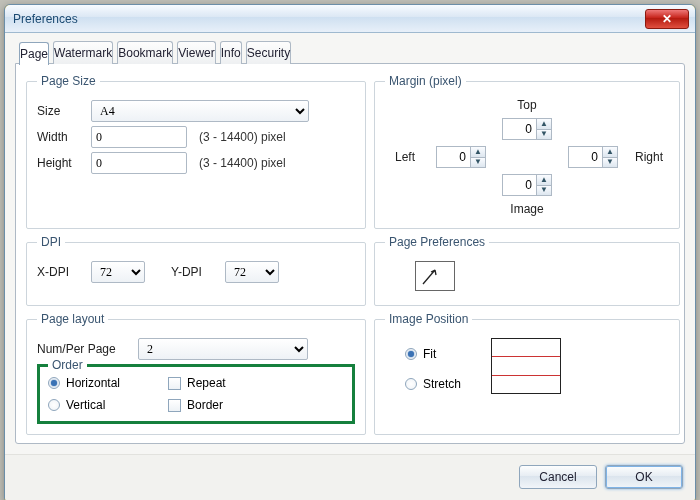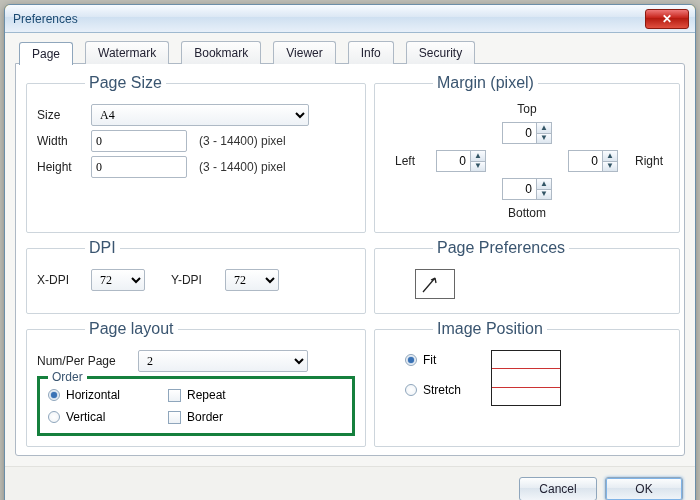--- a/index.html
+++ b/index.html
@@ -37,25 +37,25 @@
   background: linear-gradient(#e77,#c52118 45%,#b41a10 46%,#e05040);
   border: 1px solid #8a1a10;
   border-radius: 3px;
   display:flex; align-items:center; justify-content:center;
   color:#fff; font-weight:bold; font-size:12px;
   margin-right:4px;
 }
 .body { padding: 8px 10px 10px 10px; background:#f6f6f4; }
 .tabs { display:flex; margin-bottom:-1px; padding-left:4px; }
 .tab {
-  padding: 4px 12px;
+  padding: 4px 0;
   border:1px solid #aeb9c5;
   border-bottom:none;
   background: linear-gradient(#fdfdfd,#eef0f2);
-  margin-right:12px;
+  margin-right:4px;
   border-radius:3px 3px 0 0;
   color:#223;
 }
 .tab.active {
   background:#fff;
   position:relative; top:1px;
   border-color:#8fa6bc;
 }
 .tabpanel {
   border:1px solid #aeb9c5;
@@ -66,21 +66,21 @@
   grid-template-columns: 340px 1fr;
   column-gap: 8px;
   row-gap: 6px;
 }
 fieldset {
   border:1px solid #cdd5dc;
   border-radius:2px;
   padding: 8px 10px 10px 10px;
   margin:0;
 }
-legend { padding:0 4px; color:#3a5570; font-size:16px;margin-left:48px; }
+legend { padding:0 4px; color:#3a5570; font-size:12px; }
 .row { display:flex; align-items:center; margin:4px 0; gap:6px; }
 .lbl { width:48px; color:#222; }
 .lbl-w { width:95px; color:#222; }
 .note { color:#333; margin-left:6px; }
 select.combo, input.textin {
   height:22px;
   border:1px solid #aeb9c5;
   border-radius:2px;
   background: linear-gradient(#fff,#eef2f6);
   padding:2px 4px;
@@ -254,21 +254,21 @@
             <div class="btns">
                 <span>▲</span>
                 <span>▼</span>
               </div>
           </div>
           <span></span>
             <span></span>
 
           <span></span>
             <span></span>
-          <span class="lbltxt">Bottom</span>
+          <span class="lbltxt">Image</span>
           <span></span>
             <span></span>
         </div>
       </fieldset>
 
       <fieldset>
         <legend>DPI</legend>
         <div class="row">
           <span class="lbl">X-DPI</span>
           <select class="combo combo-sm"><option>72</option></select>
@@ -313,21 +313,21 @@
             <div class="checkbox">
               <span class="box"></span>
               <span>Border</span>
             </div>
           </div>
         </div>
       </fieldset>
 
       <fieldset>
         <legend>Image Position</legend>
-        <div class="row" style="align-items:flex-start; gap:30px; padding-left:20px;">
+        <div class="row" style="align-items:flex-end; gap:30px; padding-left:20px;">
           <div>
             <div class="radio checked">
               <span class="dot"></span>
               <span>Fit</span>
             </div>
             <div style="height:10px"></div>
             <div class="radio">
               <span class="dot"></span>
               <span>Stretch</span>
             </div>

